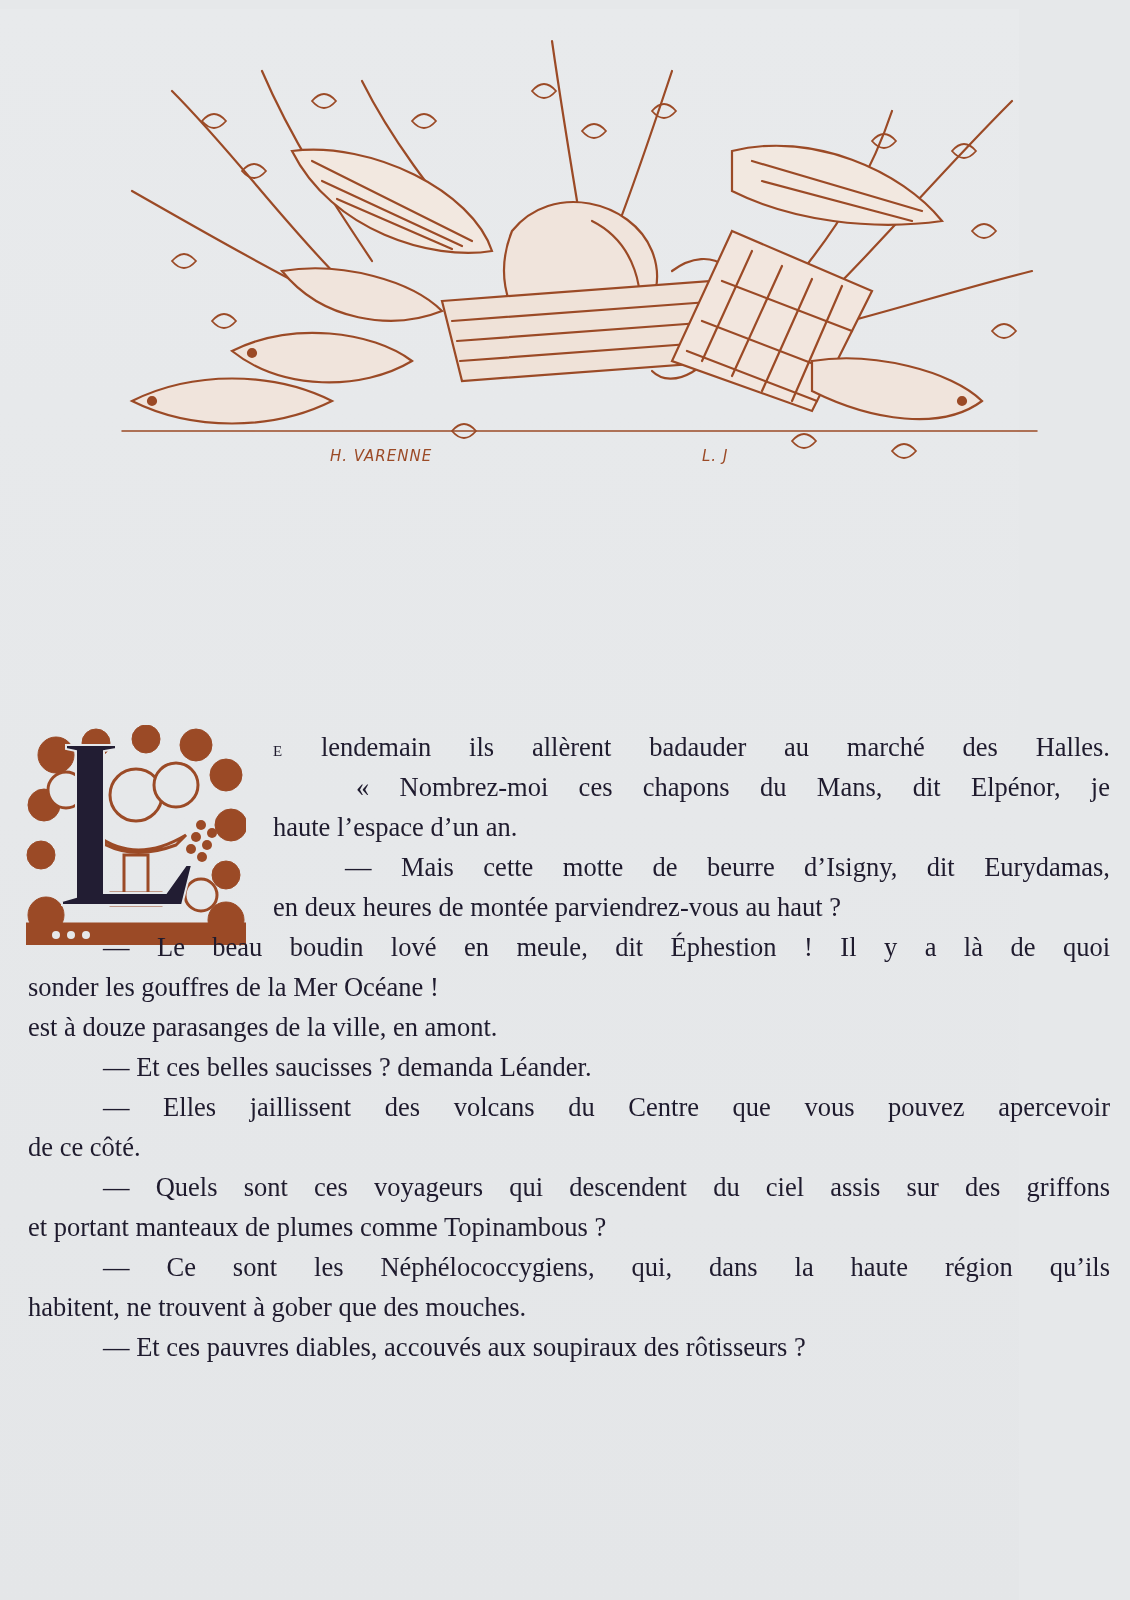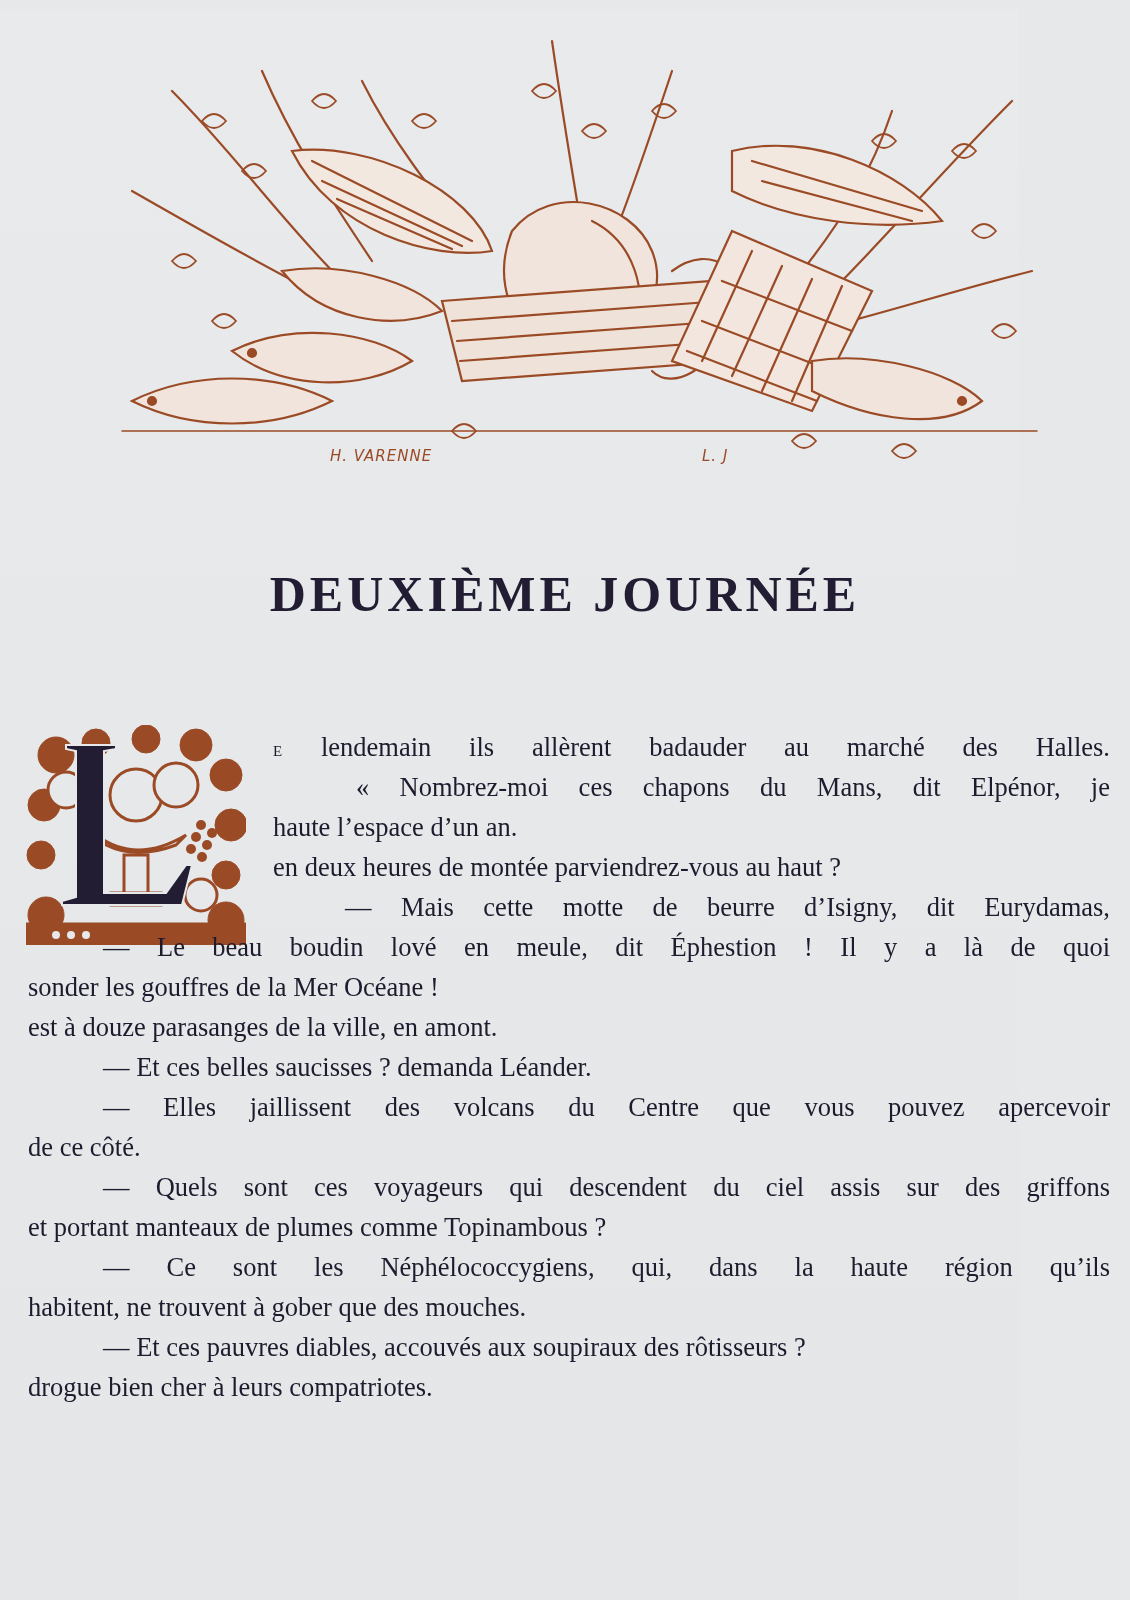--- a/index.html
+++ b/index.html
@@ -166,21 +166,20 @@
           <path d="M340 400 q12 -14 24 0 q-12 14 -24 0"></path>
           <path d="M680 410 q12 -14 24 0 q-12 14 -24 0"></path>
           <path d="M780 420 q12 -14 24 0 q-12 14 -24 0"></path>
         </g>
       </g>
     </svg>
   </div>
   <span class="sig sig-left">H. VARENNE</span>
   <span class="sig sig-right">L. J</span>
 
-  <div class="chapter-title">DEUXIÈME JOURNÉE</div>
 
   <div class="dropcap">
     <svg viewBox="0 0 220 220" xmlns="http://www.w3.org/2000/svg">
       <rect x="0" y="0" width="220" height="220" fill="none"></rect>
       <g fill="#9b4a26" stroke="#9b4a26">
 
         <circle cx="30" cy="30" r="18"></circle>
         <circle cx="70" cy="18" r="14"></circle>
         <circle cx="120" cy="14" r="14"></circle>
         <circle cx="170" cy="20" r="16"></circle>
@@ -220,30 +219,29 @@
       <g fill="#221d33" stroke="#e6e8ea" stroke-width="2">
         <path d="M40 20 L90 20 L90 24 L78 26 L78 168 L140 168 L160 140 L166 140 L156 180 L36 180 L36 176 L50 172 L50 26 L40 24 Z"></path>
       </g>
     </svg>
   </div>
 
   <div class="text-block">
     <span class="line narrow"><span class="smallcap-e">E</span><span> lendemain ils allèrent badauder au marché des Halles.</span></span>
     <span class="line indent2">« Nombrez-moi ces chapons du Mans, dit Elpénor, je</span>
     <span class="line narrow last">haute l’espace d’un an.</span>
+    <span class="line indent3">— Mais cette motte de beurre d’Isigny, dit Eurydamas,</span>
     <span class="line narrow last">en deux heures de montée parviendrez-vous au haut ?</span>
-    <span class="line indent3">— Mais cette motte de beurre d’Isigny, dit Eurydamas,</span>
     <span class="line ind-dash">— Le beau boudin lové en meule, dit Éphestion ! Il y a là de quoi</span>
     <span class="line last">sonder les gouffres de la Mer Océane !</span>
     <span class="line last">est à douze parasanges de la ville, en amont.</span>
     <span class="line ind-dash last">— Et ces belles saucisses ? demanda Léander.</span>
     <span class="line ind-dash">— Elles jaillissent des volcans du Centre que vous pouvez apercevoir</span>
     <span class="line last">de ce côté.</span>
     <span class="line ind-dash">— Quels sont ces voyageurs qui descendent du ciel assis sur des griffons</span>
     <span class="line last">et portant manteaux de plumes comme Topinambous ?</span>
     <span class="line ind-dash">— Ce sont les Néphélococcygiens, qui, dans la haute région qu’ils</span>
     <span class="line last">habitent, ne trouvent à gober que des mouches.</span>
     <span class="line ind-dash last">— Et ces pauvres diables, accouvés aux soupiraux des rôtisseurs ?</span>
-    <span class="line last">drogue bien cher à leurs compatriotes.</span>
   </div>
 
   <div class="bottom-rule"></div>
 </div>
 
 </body></html>

